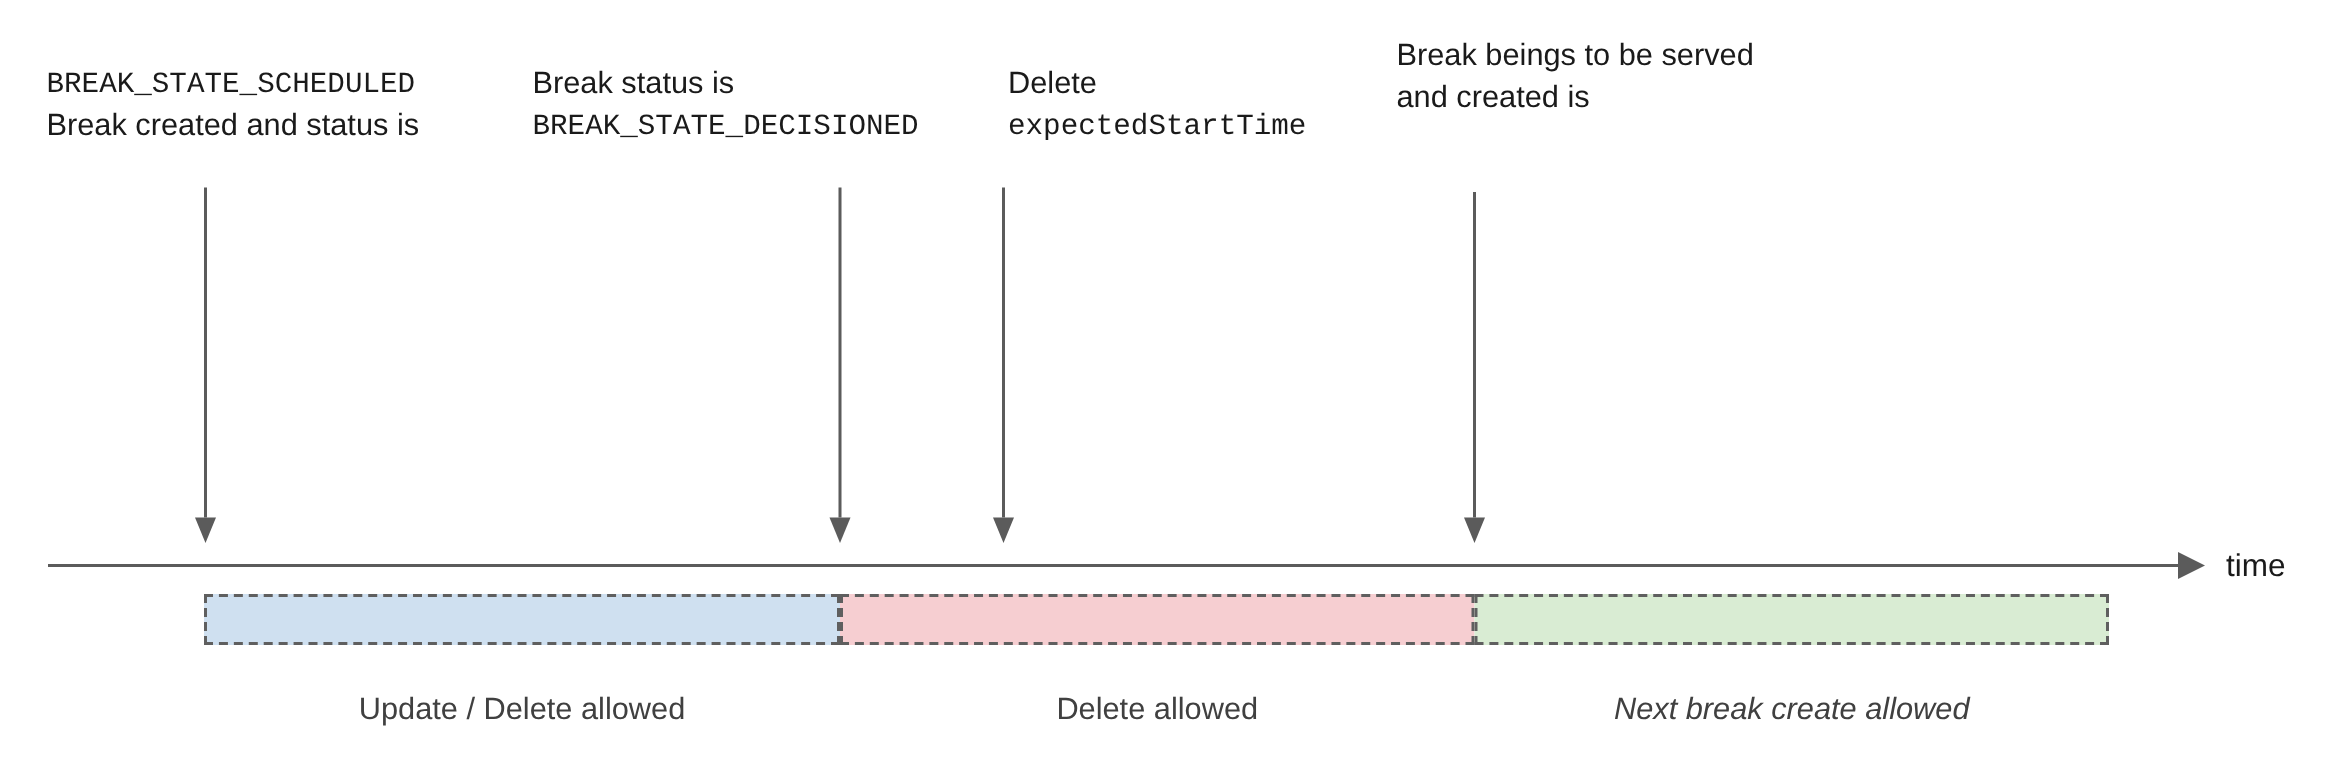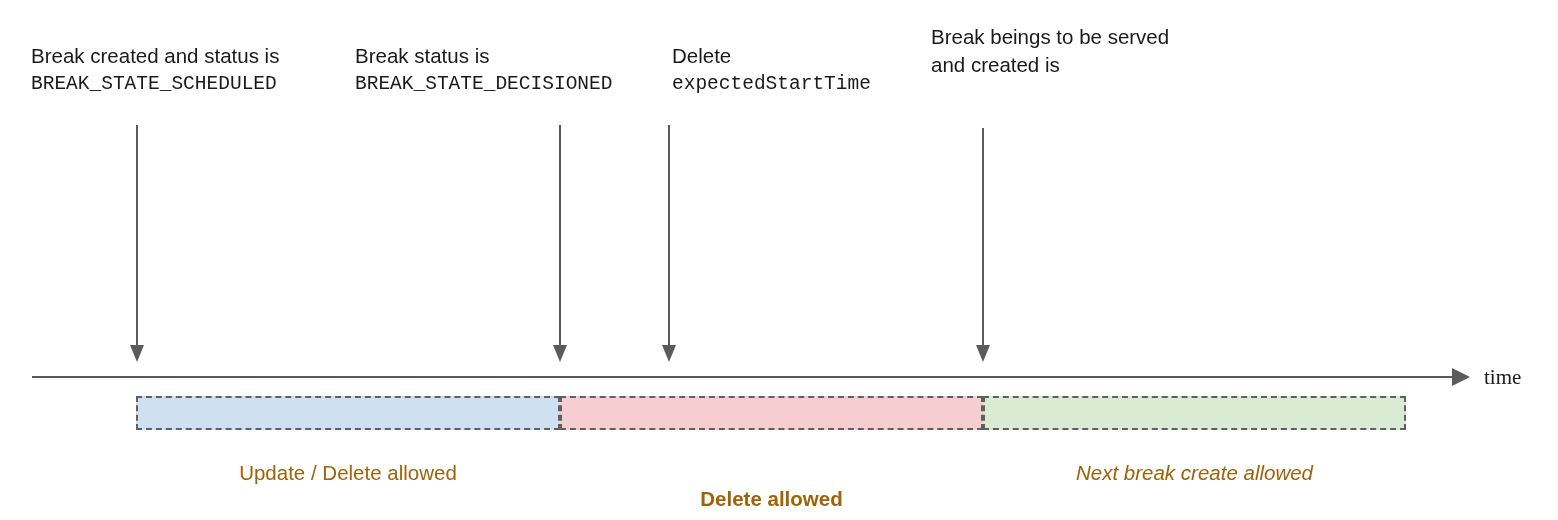--- a/index.html
+++ b/index.html
@@ -69,21 +69,20 @@
     height: 0;
     border-top: 9px solid transparent;
     border-bottom: 9px solid transparent;
     border-left: 18px solid #5b5b5b;
   }
   #axis-label {
     position: absolute;
     font-size: 21px;
     color: #1a1a1a;
     line-height: 21px;
-    font-family: Liberation Serif, serif;
   }
 
   
   #phase-bar {
     position: absolute;
     display: flex;
   }
   .phase-seg {
     height: 100%;
     box-sizing: border-box;
@@ -92,32 +91,32 @@
   .phase-seg + .phase-seg {
     border-left: 2px dashed #5f5f5f;
   }
 
   
   .phase-caption {
     position: absolute;
     text-align: center;
     font-size: 20.5px;
     line-height: 24px;
-    color: #a16207;
+    color: #404040;
     white-space: nowrap;
   }
 </style>
 </head>
 <body>
 
 <div id="stage">
 
   <div class="event-label" style="left:31px; top:42px;">
+    <span class="lbl-line mono">BREAK_STATE_SCHEDULED</span>
     <span class="lbl-line">Break created and status is</span>
-    <span class="lbl-line mono">BREAK_STATE_SCHEDULED</span>
   </div>
 
   <div class="event-label" style="left:355px; top:42px;">
     <span class="lbl-line">Break status is</span>
     <span class="lbl-line mono">BREAK_STATE_DECISIONED</span>
   </div>
 
   <div class="event-label" style="left:672px; top:42px;">
     <span class="lbl-line">Delete</span>
     <span class="lbl-line mono">expectedStartTime</span>
@@ -152,16 +151,16 @@
   <div id="axis-head" style="left:1452px; top:368px;"></div>
   <div id="axis-label" style="left:1484px; top:367px;">time</div>
 
   <div id="phase-bar" style="left:136px; top:396px; width:1270px; height:34px;">
     <div class="phase-seg" style="width:424px; background:#cfe0f0;"></div>
     <div class="phase-seg" style="width:423px; background:#f6ced1;"></div>
     <div class="phase-seg" style="width:423px; background:#d9ecd3;"></div>
   </div>
 
   <div class="phase-caption" style="left:136px; top:461px; width:424px;">Update / Delete allowed</div>
-  <div class="phase-caption" style="left:560px; top:487px; width:423px;font-weight:bold;">Delete allowed</div>
+  <div class="phase-caption" style="left:560px; top:461px; width:423px;">Delete allowed</div>
   <div class="phase-caption" style="left:983px; top:461px; width:423px;font-style:italic;">Next break create allowed</div>
 
 </div>
 
 </body></html>

